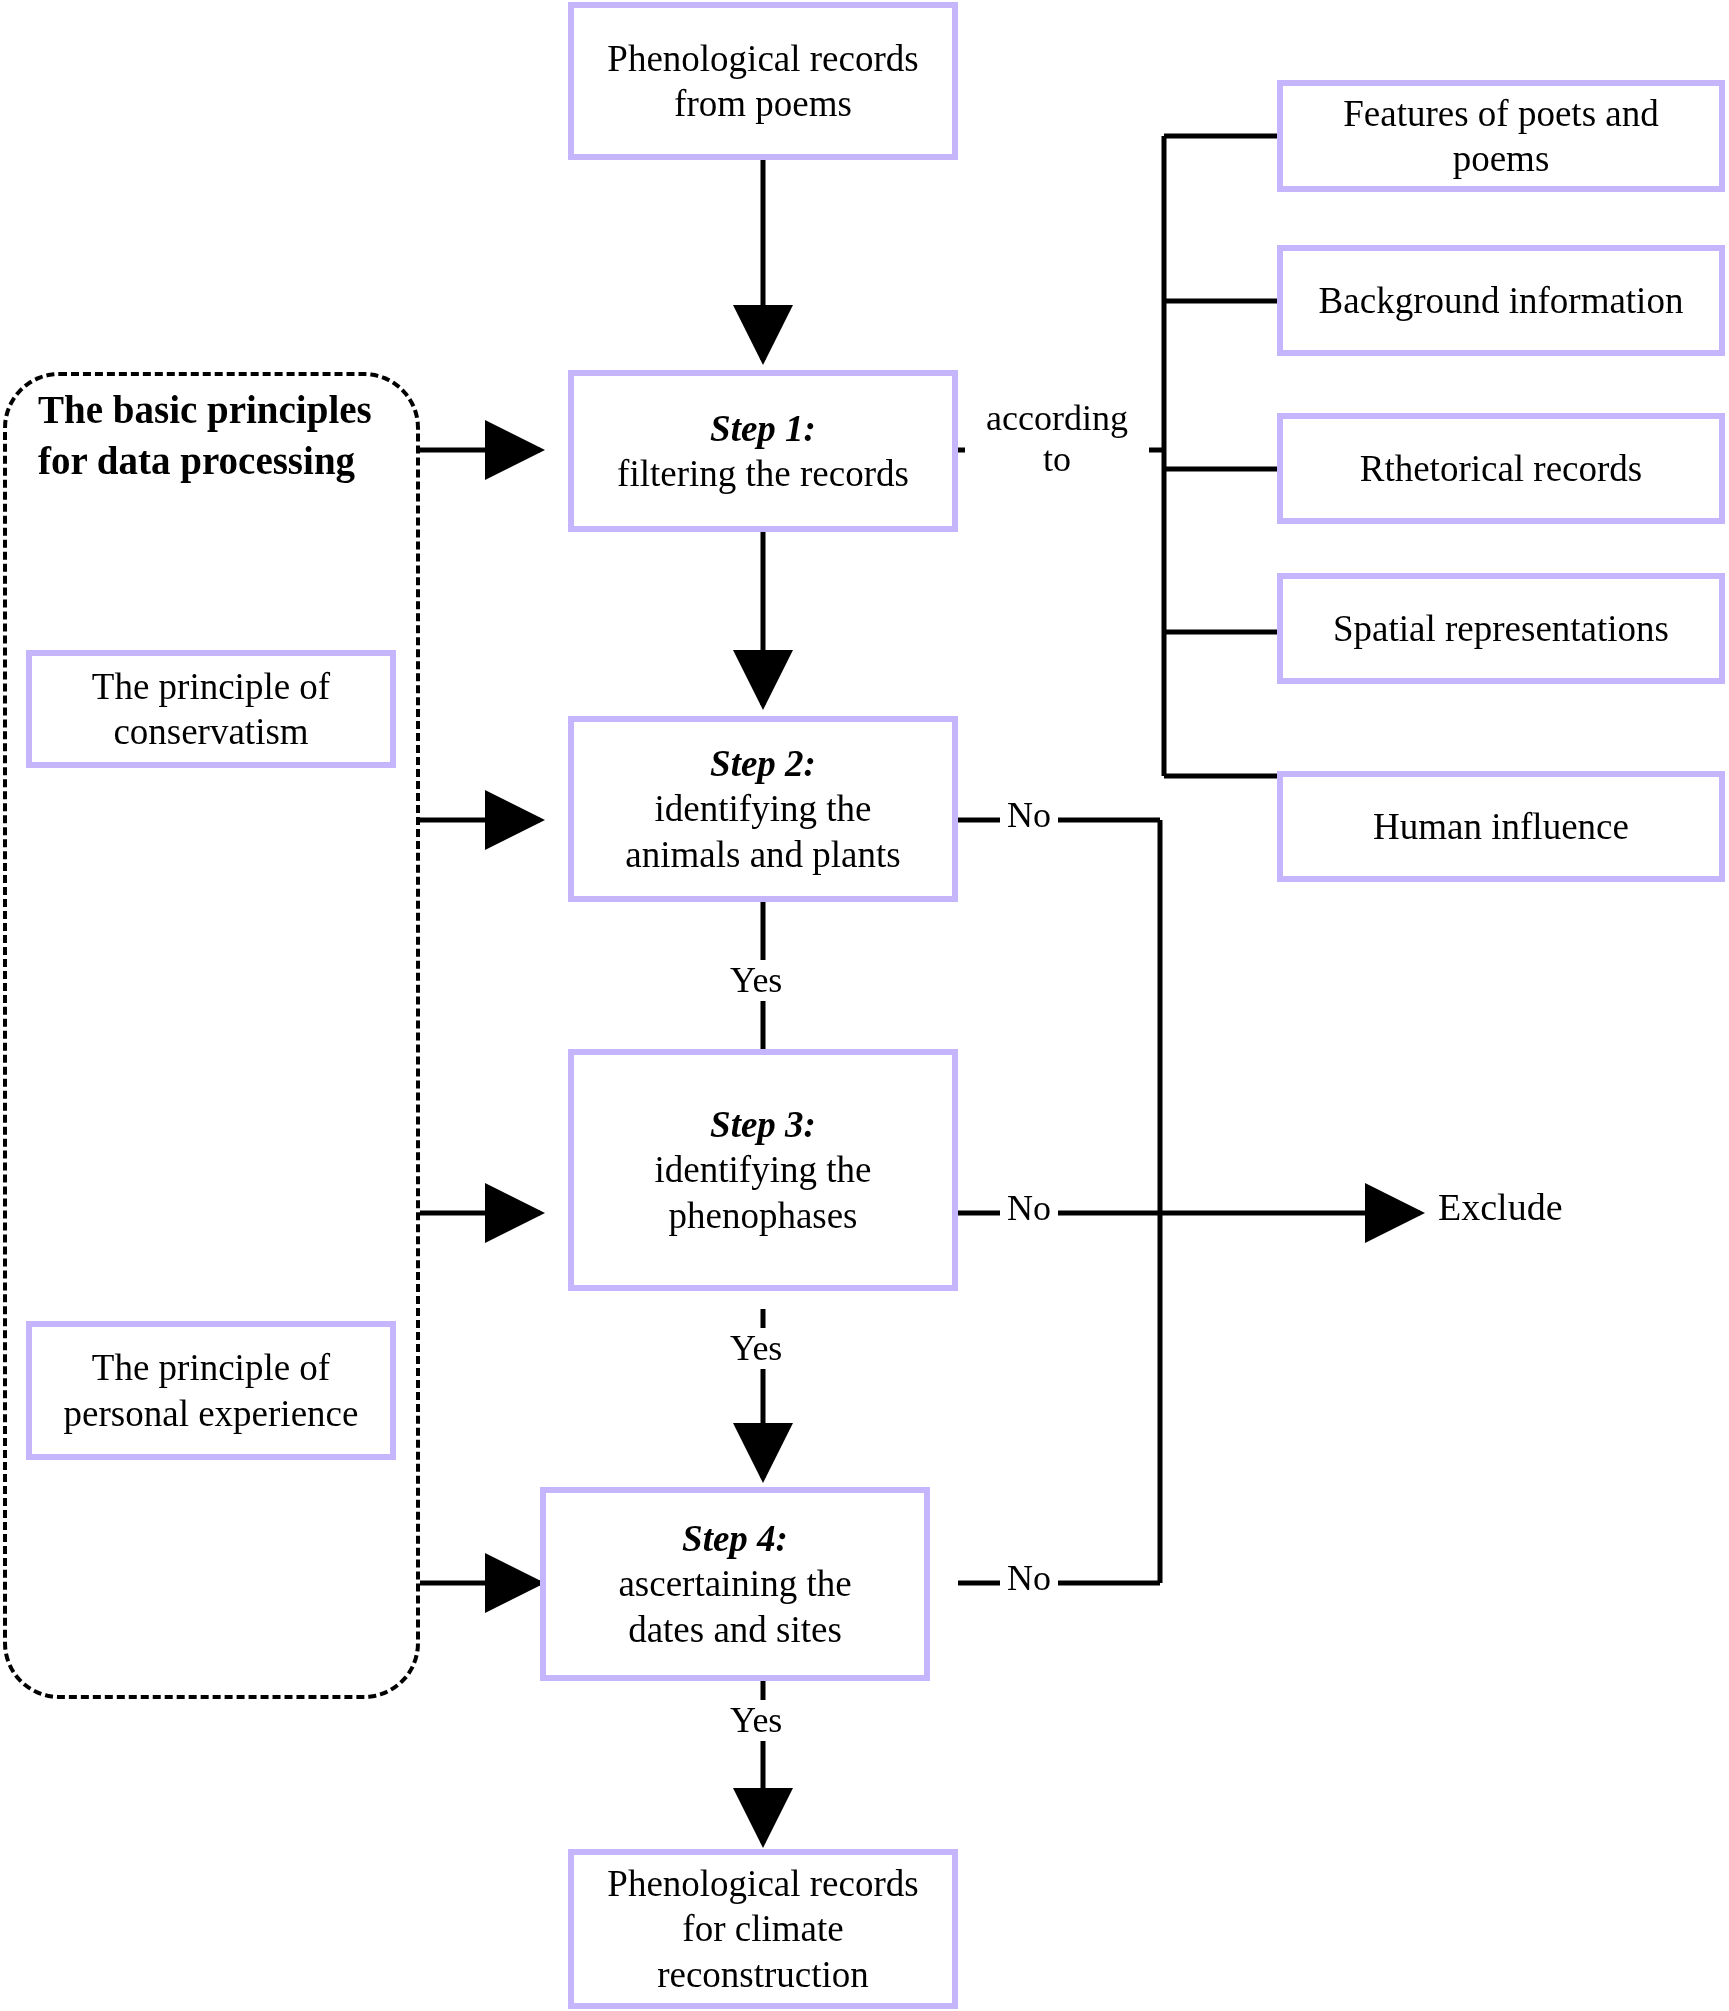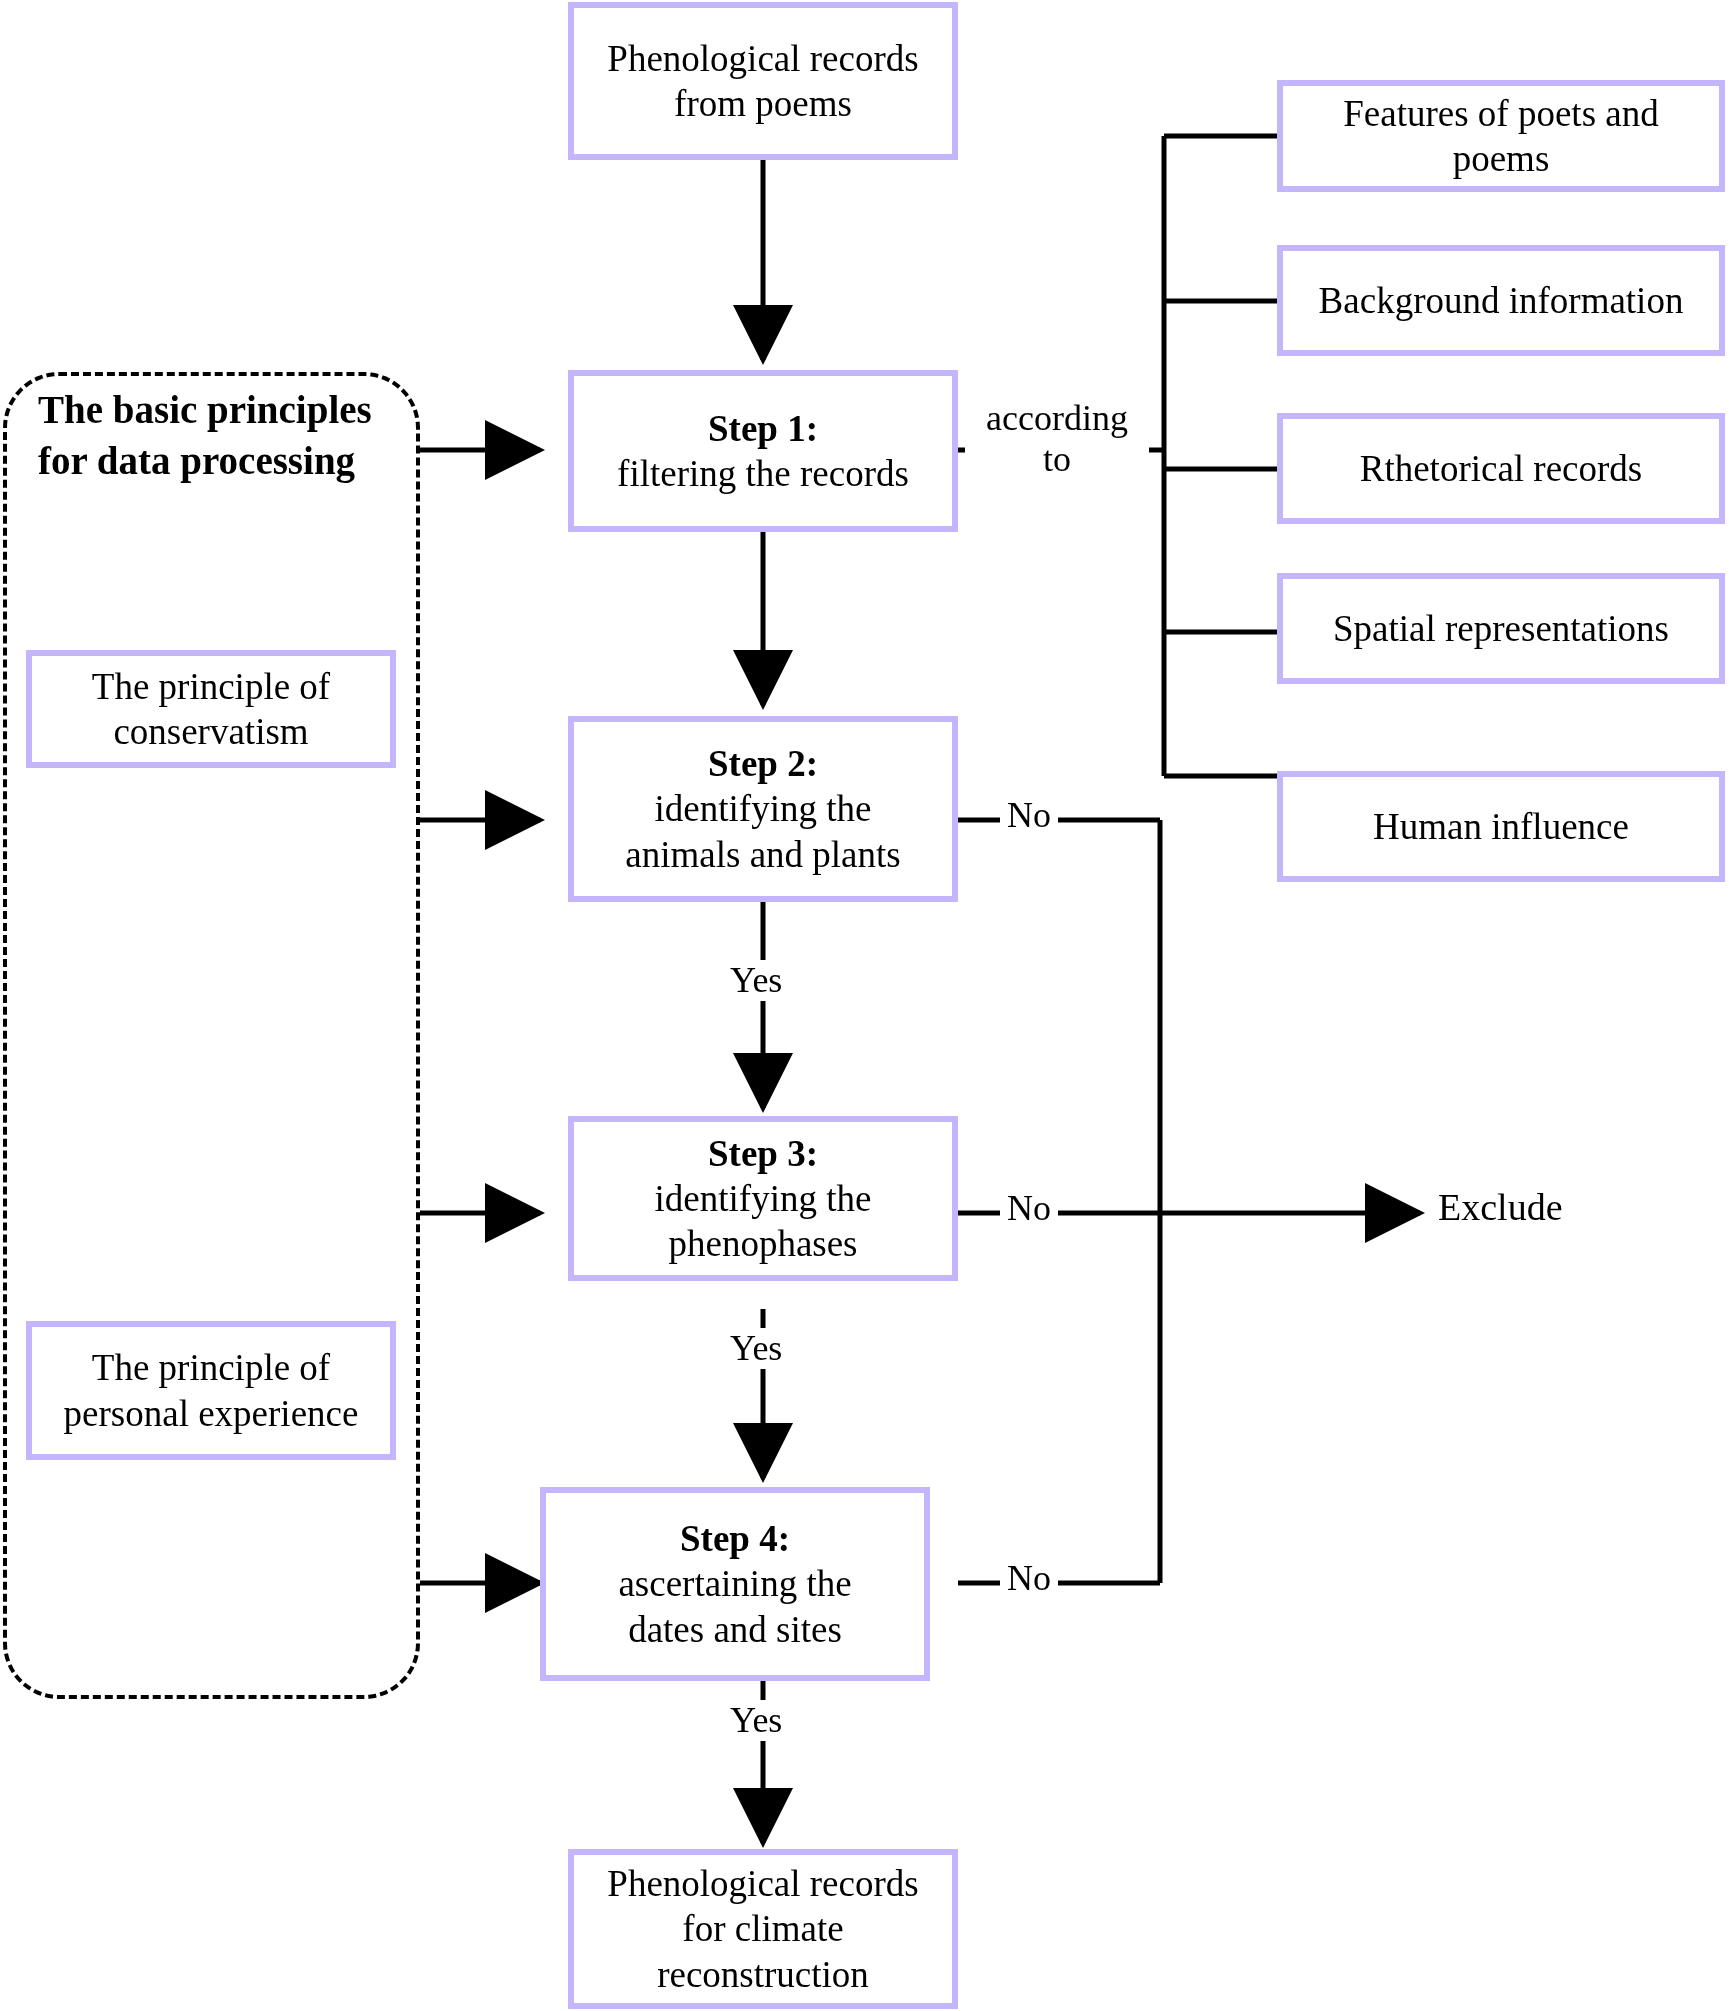--- a/index.html
+++ b/index.html
@@ -34,20 +34,21 @@
     text-align: center;
     line-height: 1.22;
     font-size: 37px;
     box-sizing: border-box;
     padding: 2px 6px;
   }
   .node .inner { width: 100%; }
   .node .strong {
     font-weight: bold;
     display: block;
+    font-style: italic;
   }
   .panel-dashed {
     position: absolute;
     border: 4px dashed #000;
     border-radius: 56px;
     background: transparent;
     box-sizing: border-box;
   }
   .panel-title {
     position: absolute;
@@ -148,21 +149,21 @@
   </div>
 
   <div class="node" style="left:568px; top:716px; width:390px; height:186px;">
     <div class="inner">
       <span class="strong">Step 2:</span>
       <span style="white-space:pre-line;">identifying the
 animals and plants</span>
     </div>
   </div>
 
-  <div class="node" style="left:568px; top:1116px; width:390px; height:165px;">
+  <div class="node" style="left:568px; top:1049px; width:390px; height:242px;">
     <div class="inner">
       <span class="strong">Step 3:</span>
       <span style="white-space:pre-line;">identifying the
 phenophases</span>
     </div>
   </div>
 
   <div class="node" style="left:540px; top:1487px; width:390px; height:194px;">
     <div class="inner">
       <span class="strong">Step 4:</span>

